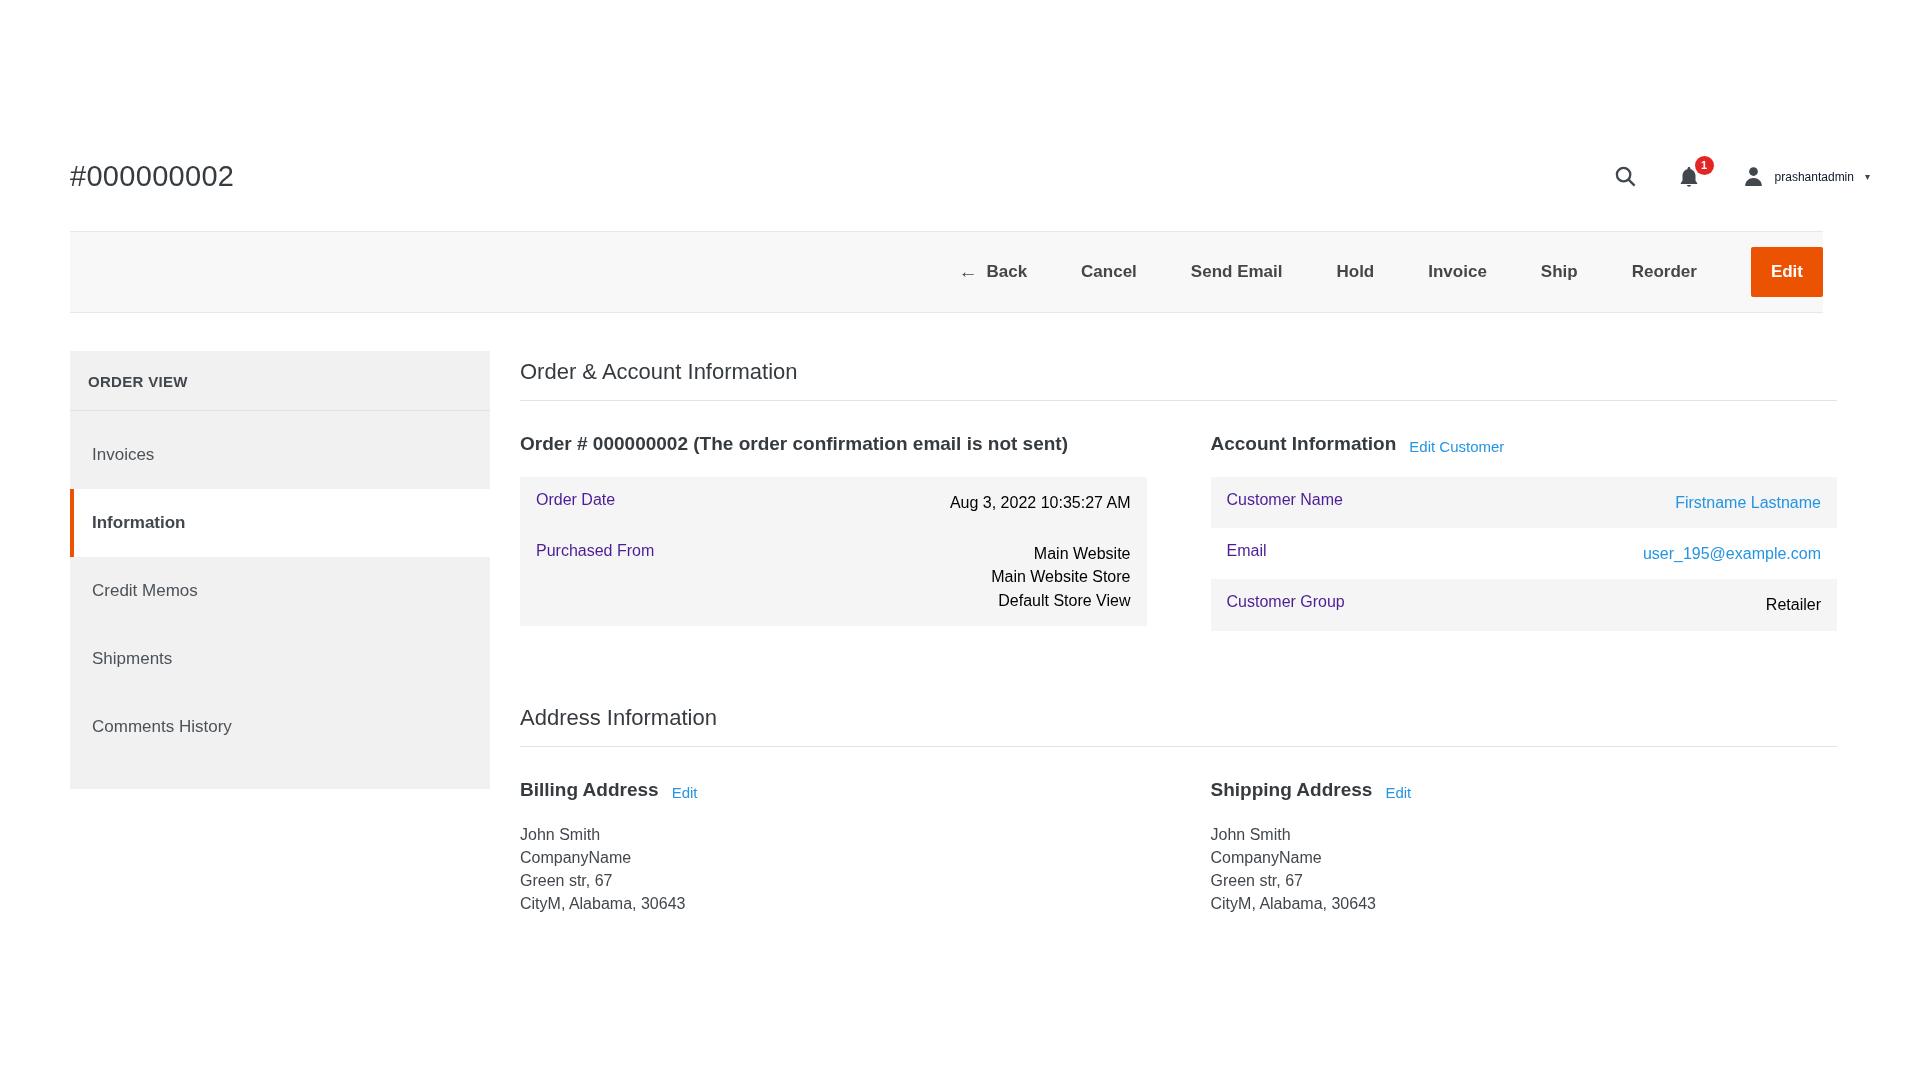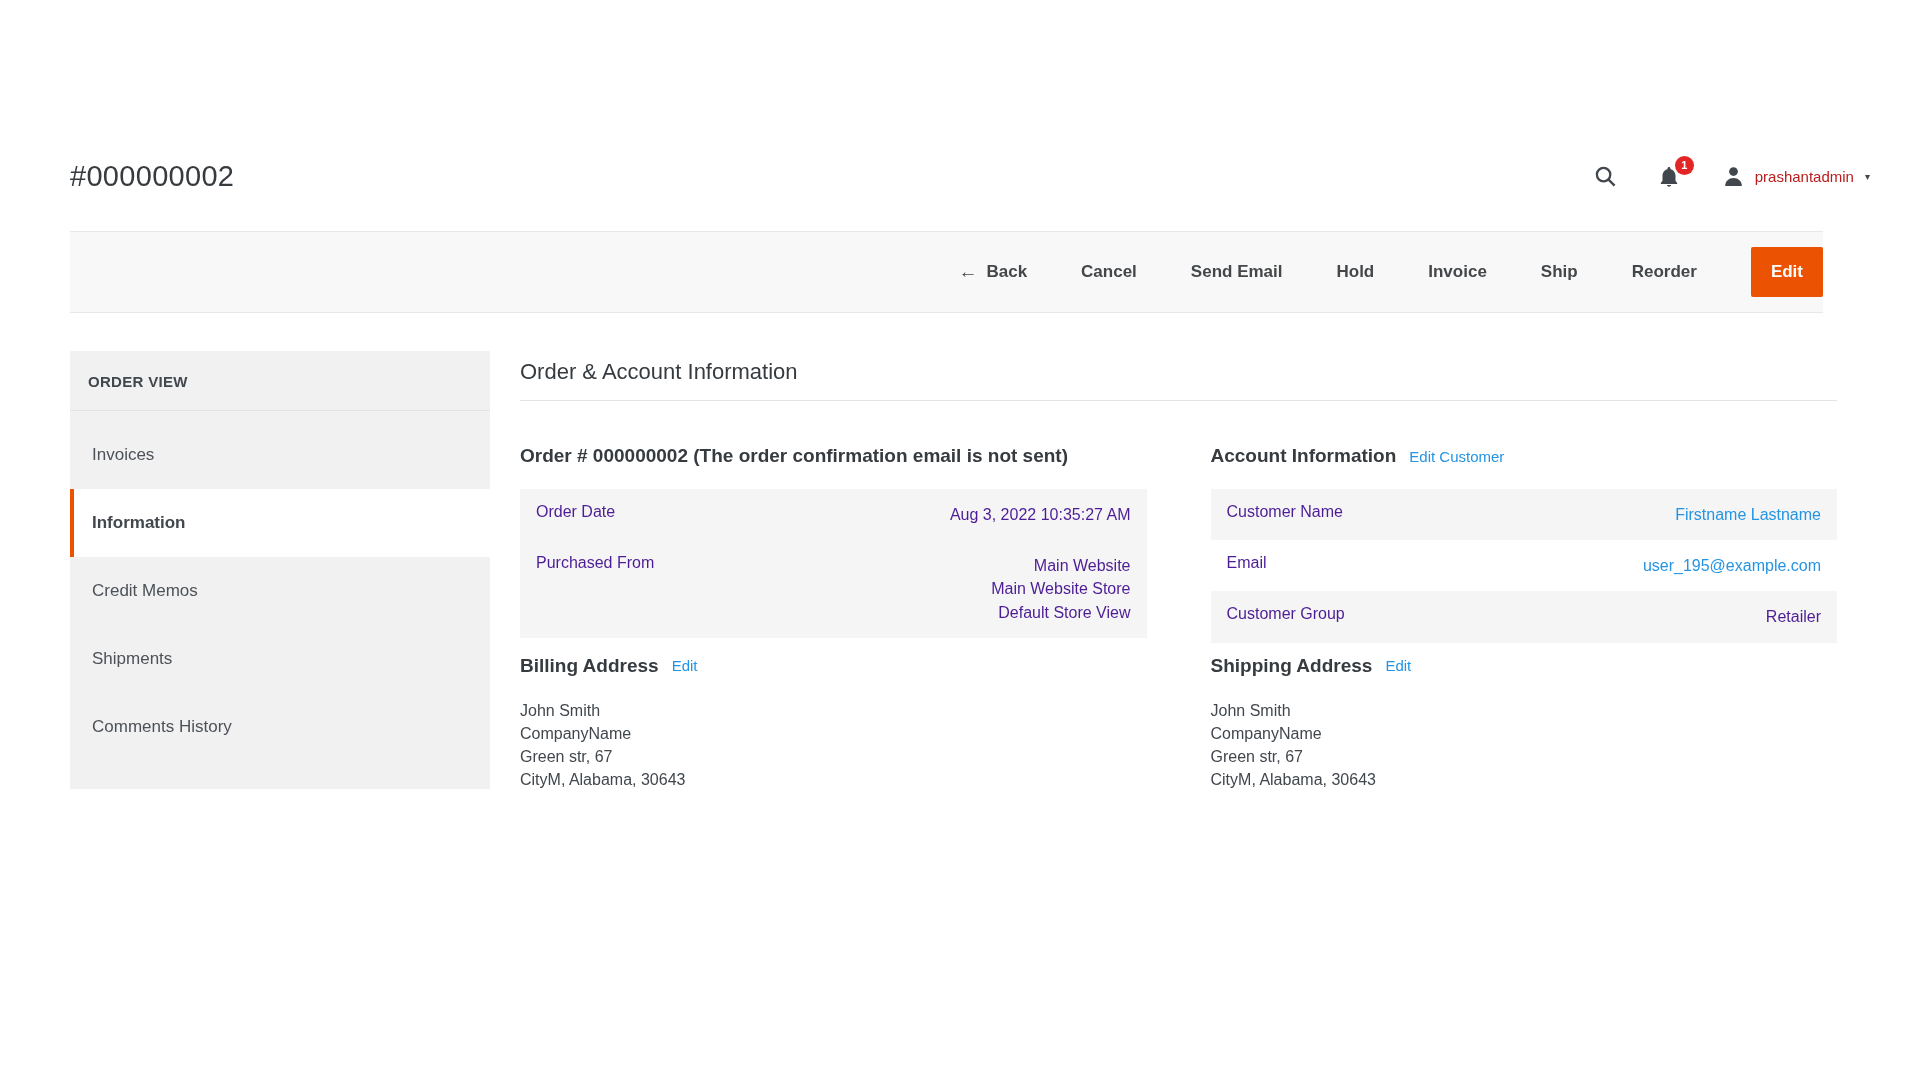--- a/index.html
+++ b/index.html
@@ -33,21 +33,21 @@
   }
   .badge {
     position: absolute; top: -9px; right: -13px;
     background: #e22626; color: #fff;
     min-width: 19px; height: 19px; border-radius: 10px;
     font-size: 11px; font-weight: 700;
     display: flex; align-items: center; justify-content: center;
     padding: 0 4px;
   }
   .user-menu { display: flex; align-items: center; gap: 9px; cursor: pointer; }
-  .username { font-size: 15px; color: #b91c1c; }
+  .username { font-size: 12px; color: #0f172a; }
   .caret { font-size: 10px; color: #41474d; margin-left: 2px; }
 
   
   .toolbar {
     margin: 38px 97px 0 70px;
     background: #f8f8f8;
     border-top: 1px solid #e8e8e8;
     border-bottom: 1px solid #e8e8e8;
     display: flex;
     justify-content: flex-end;
@@ -110,32 +110,32 @@
     font-size: 22px; font-weight: 400; color: #363b40;
     margin: 0 0 32px;
     padding: 8px 0 15px;
     border-bottom: 1px solid #e3e3e3;
   }
   .section-heading.address-heading { margin-top: 66px; }
 
   .two-col { display: flex; gap: 64px; }
   .col { flex: 1 1 0; min-width: 0; }
 
-  .sub-head { display: flex; align-items: center; gap: 13px; margin: 12px 0 22px; }
+  .sub-head { display: flex; align-items: flex-end; gap: 13px; margin: 0 0 22px; }
   .sub-head h3 { font-size: 19px; font-weight: 700; color: #363b40; margin: 0; }
   .link { color: #2494e3; font-size: 15px; text-decoration: none; cursor: pointer; }
 
   .info-table { width: 100%; border-collapse: collapse; font-size: 16px; }
   .info-table tr.stripe { background: #f5f5f5; }
   .info-table th {
     text-align: left; font-weight: 400; color: #4c1d95;
     padding: 14px 16px; vertical-align: top; width: 42%;
   }
   .info-table td {
-    text-align: right; color: #4c1d95;
+    text-align: right; color: #000000;
     padding: 14px 16px; line-height: 1.45;
   }
   .info-table td.link-val { color: #2494e3; }
 
   .addr { font-size: 16px; line-height: 1.45; color: #41474d; }
   .addr div { margin: 0; }
 
   svg { display: block; }
 </style>
 </head>
@@ -272,20 +272,21 @@
               </tr>
               <tr class="stripe">
                 <th>Customer Group</th>
                 <td>Retailer</td>
               </tr>
             </tbody>
           </table>
         </div>
       </div>
 
+      <h2 class="section-heading address-heading">Address Information</h2>
 
       <div class="two-col">
 
         <div class="col">
           <div class="sub-head">
             <h3>Billing Address</h3>
             <a class="link">Edit</a>
           </div>
           <div class="addr">
             <div>John Smith</div>

